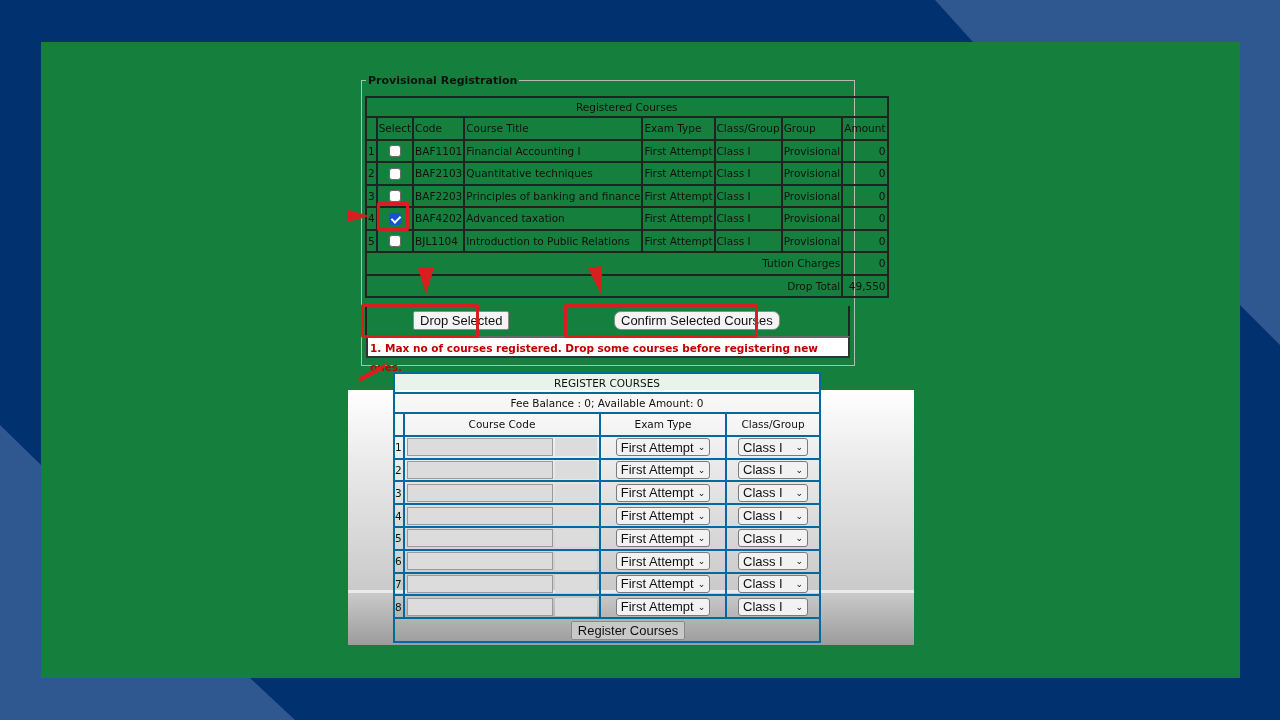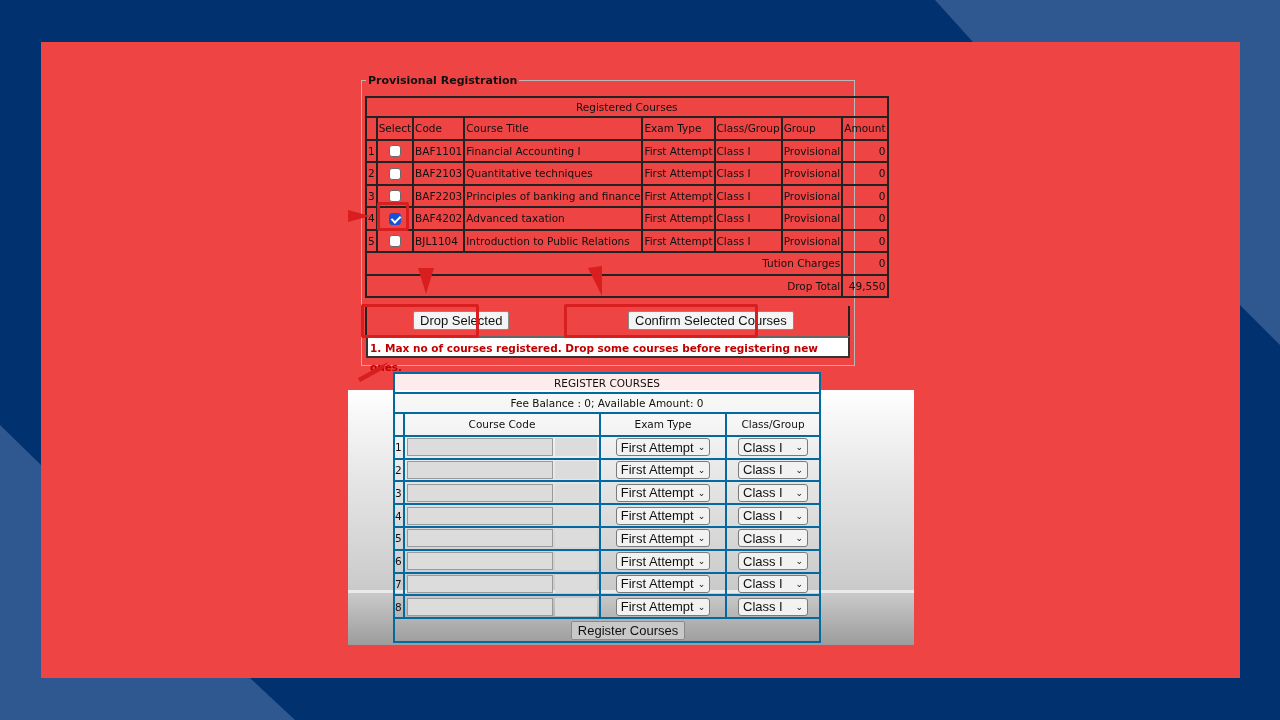--- a/index.html
+++ b/index.html
@@ -10,21 +10,21 @@
   .bg-shape { position: absolute; }
   .bg-band-top { left: 935px; top: 0; width: 345px; height: 42px; background: #2f5891;
     clip-path: polygon(0 0, 100% 0, 100% 100%, 38px 100%); }
   .bg-band-right { left: 1240px; top: 0; width: 40px; height: 345px; background: #2f5891;
     clip-path: polygon(0 0, 100% 0, 100% 100%, 0 305px); }
   .bg-band-left { left: 0; top: 425px; width: 41px; height: 295px; background: #2f5891;
     clip-path: polygon(0 0, 100% 40px, 100% 100%, 0 100%); }
   .bg-band-bottom { left: 0; top: 678px; width: 295px; height: 42px; background: #2f5891;
     clip-path: polygon(0 0, 250px 0, 295px 100%, 0 100%); }
 
-  .slide { position: absolute; left: 41px; top: 42px; width: 1199px; height: 636px; background: #ef4444; }
+  .slide { position: absolute; left: 41px; top: 42px; width: 1199px; height: 636px; background: #15803d; }
 
   
   .shot { position: absolute; left: 307px; top: 30px; width: 566px; height: 573px; }
 
   .gray-area { position: absolute; left: 0; top: 318px; width: 566px; height: 255px;
     background: linear-gradient(to bottom, #ffffff 0%, #e9e9e9 30%, #c9c9c9 80%, #9c9c9c 100%); }
   .gray-line { position: absolute; left: 0; top: 518px; width: 566px; height: 3px; background: #f3f3f3; opacity: .8; }
 
   fieldset.prov { position: absolute; left: 13px; top: 2px; width: 494px; height: 292px;
     border: 1px solid #b8b8b8; padding: 0; }
@@ -159,21 +159,21 @@
       </tr>
       <tr>
         <td colspan="7" class="num">Drop Total</td>
         <td class="num">49,550</td>
       </tr>
     </tbody>
       </table>
 
     <div class="btn-row">
       <button class="btn" style="position:absolute;left:4px;top:5px;">Drop Selected</button>
-      <button class="btn" style="position:absolute;left:219px;top:5px;">Confirm Selected Courses</button>
+      <button class="btn" style="position:absolute;left:205px;top:5px;border-radius:7px;">Confirm Selected Courses</button>
     </div>
 
     <div class="msg-box">
       <span class="msg">1. Max no of courses registered. Drop some courses before registering new ones.</span>
     </div>
 
     <table class="rc-table">
       <tbody>
           <tr>
             <td colspan="5" class="title-cell">REGISTER COURSES</td>

